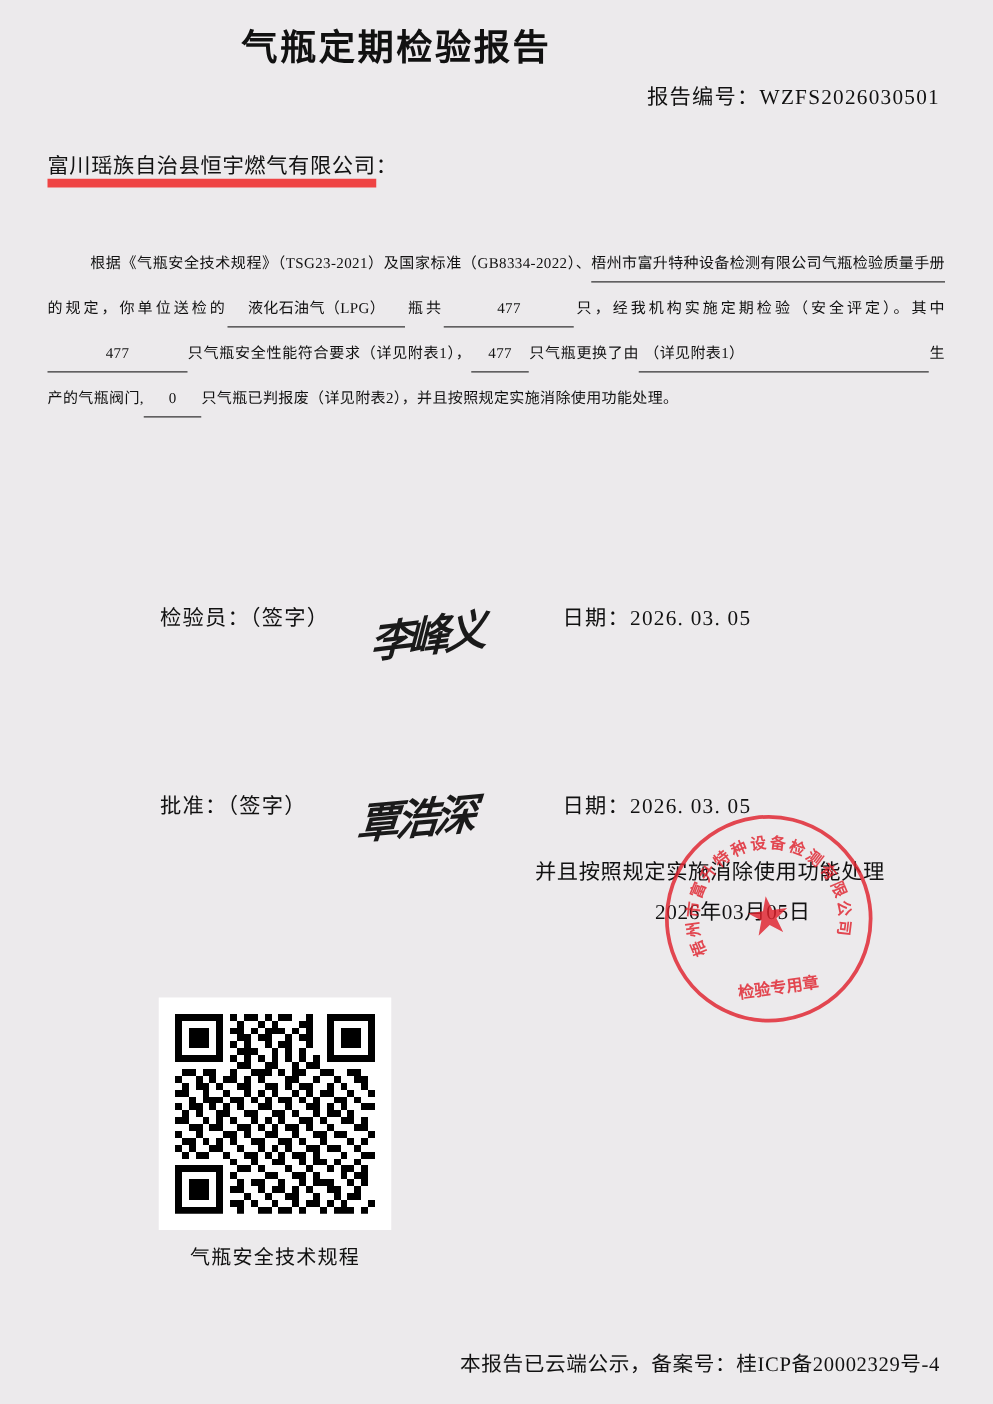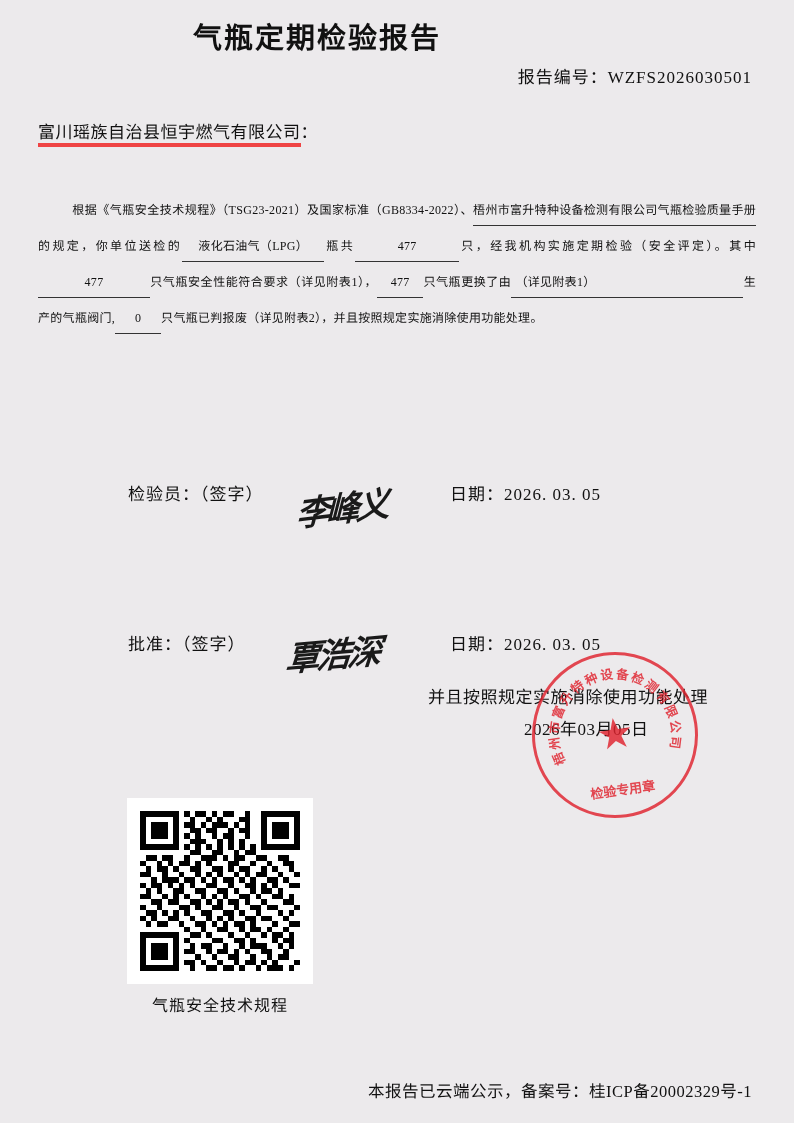--- a/index.html
+++ b/index.html
@@ -45,21 +45,21 @@
 
   
   .addressee {
     position: absolute;
     top: 118px;
     left: 38px;
     font-size: 17px;
     letter-spacing: 0.5px;
   }
   .addressee .u {
-    border-bottom: 4px solid #ef4444;
+    border-bottom: 7px solid #ef4444;
     padding-bottom: 1px;
   }
 
   
   .body-text {
     position: absolute;
     top: 172px;
     left: 38px;
     width: 718px;
     font-size: 12px;
@@ -541,15 +541,15 @@
           <rect x="15" y="28" width="2" height="1"></rect>
           <rect x="18" y="28" width="1" height="1"></rect>
           <rect x="21" y="28" width="1" height="1"></rect>
           <rect x="23" y="28" width="3" height="1"></rect>
           <rect x="27" y="28" width="1" height="1"></rect>
       </g>
     </svg>
   </div>
   <div class="qr-caption">气瓶安全技术规程</div>
 
-  <div class="footer">本报告已云端公示，备案号：桂ICP备20002329号-1</div>
+  <div class="footer">本报告已云端公示，备案号：桂ICP备20002329号-4</div>
 
 </div>
 
 </body></html>

